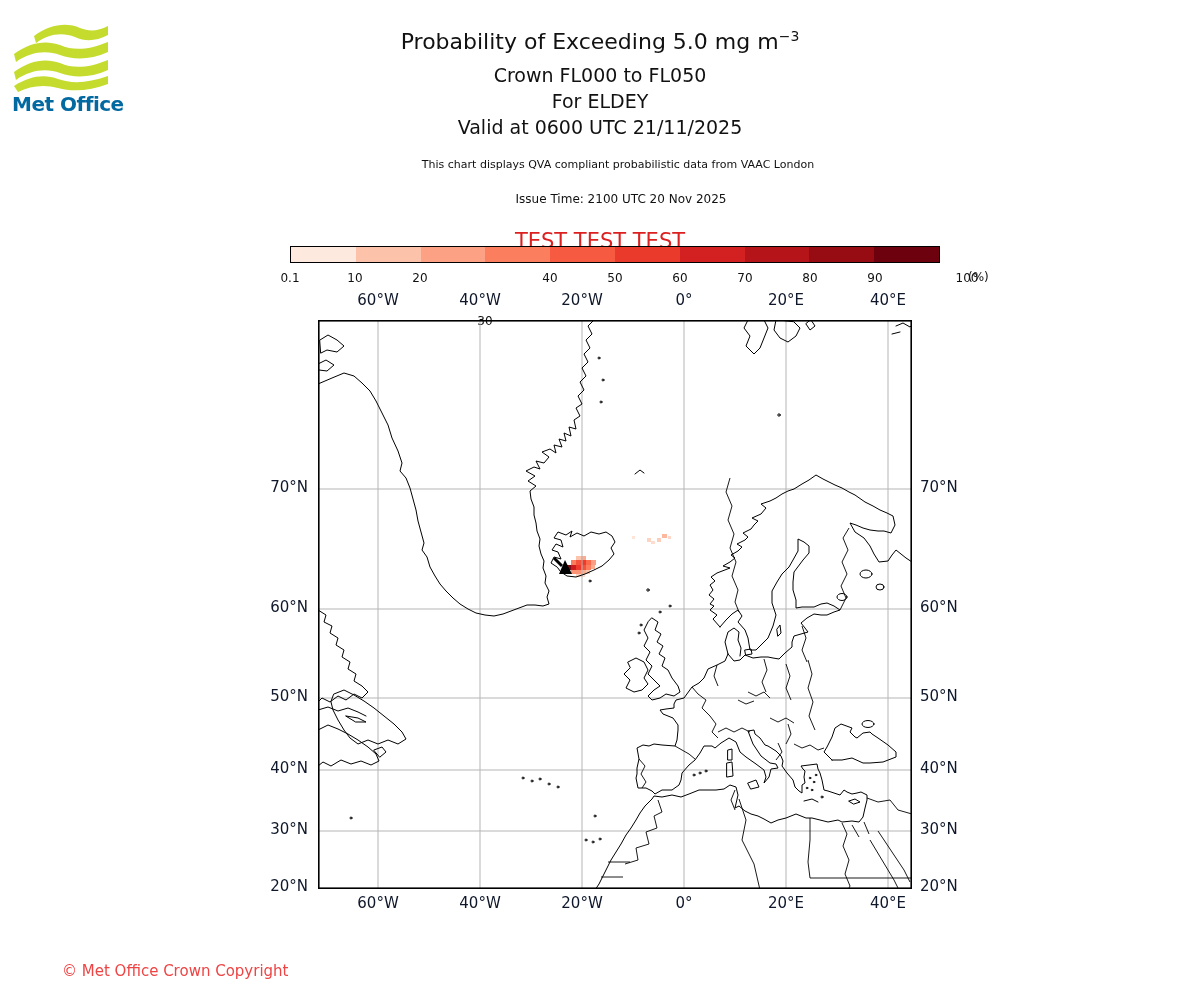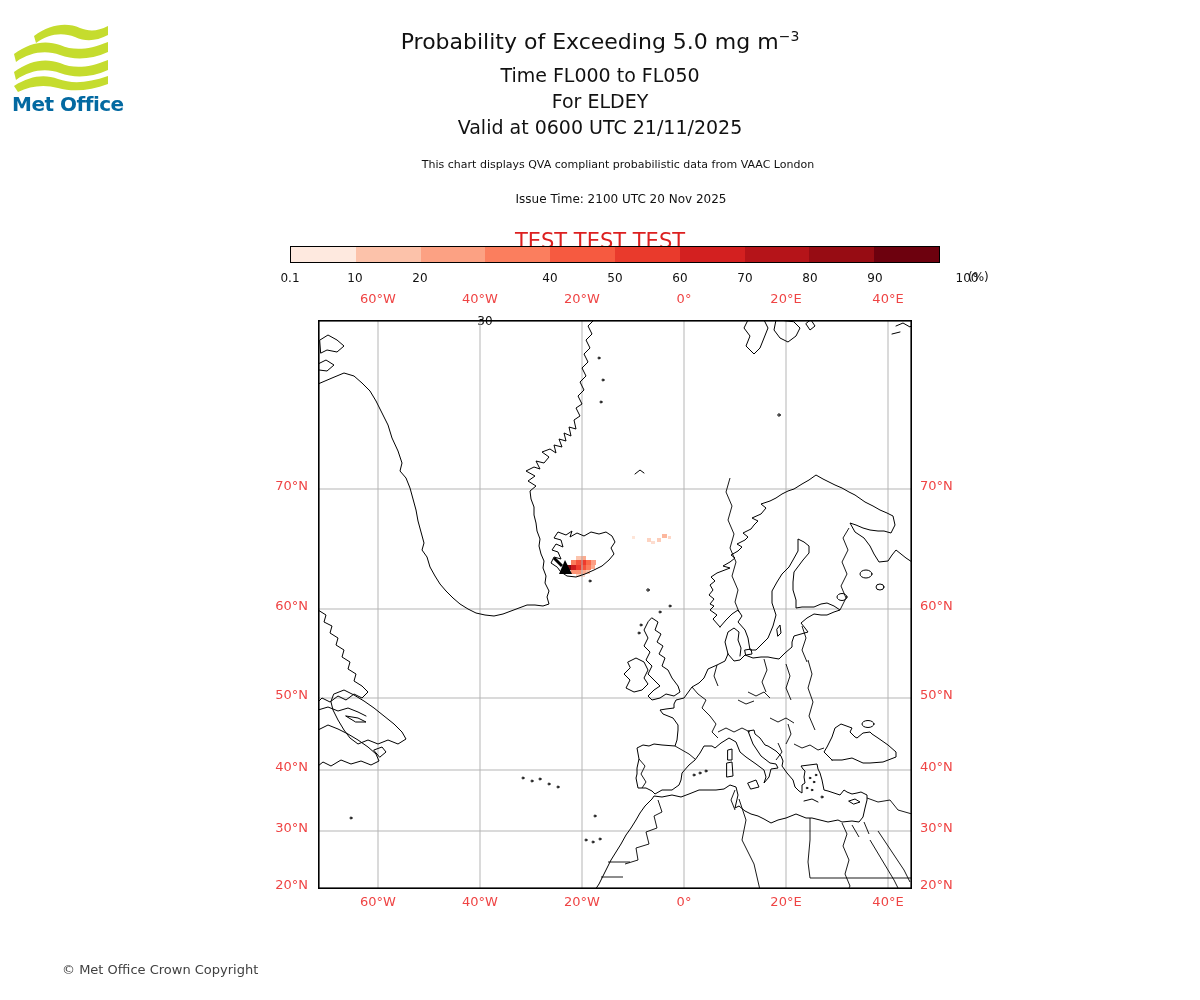--- a/index.html
+++ b/index.html
@@ -18,42 +18,42 @@
   #logo-text{position:absolute;left:0px;top:70px;font-size:20px;font-weight:700;color:#0369a1;letter-spacing:-0.5px;}
   
   #colorbar{position:absolute;left:290px;top:246px;width:650px;height:17px;
             border:1px solid #000;display:flex;box-sizing:border-box;}
   #colorbar .seg{flex:1 1 0;height:100%;}
   .cbtick{position:absolute;top:271px;font-size:12px;transform:translateX(-50%);white-space:nowrap;}
   #cbunit{position:absolute;left:968px;top:270px;font-size:12px;}
   
   #map-frame{position:absolute;left:318px;top:320px;width:594px;height:569px;}
   #map-svg{display:block;}
-  .maplabel{position:absolute;font-size:13px;color:#ef4444;white-space:nowrap;text-align:center;}
+  .maplabel{position:absolute;font-size:15px;color:#0f172a;white-space:nowrap;text-align:center;}
   .lon{transform:translateX(-50%);}
-  #copyright{position:absolute;left:62px;top:962px;font-size:13px;color:#404040;}
+  #copyright{position:absolute;left:62px;top:962px;font-size:15px;color:#ef4444;}
 </style>
 </head>
 <body>
 <div id="page">
 
   <div id="logo">
     <svg width="100" height="70" viewBox="0 0 100 70">
       <g id="logo-waves" fill="#c5dc2e">
         <path d="M22 14 C38 2 55 0 68 6 C78 10 86 9 96 4 L96 13 C84 19 74 20 63 15 C50 10 36 12 24 21 Z"></path>
         <path d="M2 32 C18 20 34 18 48 23 C62 29 76 28 96 20 L96 30 C78 38 62 38 48 33 C34 28 18 30 4 40 Z"></path>
         <path d="M2 50 C18 38 34 36 48 41 C62 47 76 46 96 38 L96 48 C78 56 62 56 48 51 C34 46 18 48 4 58 Z"></path>
         <path d="M2 64 C18 54 32 52 46 57 C60 62 76 61 96 54 L96 62 C78 69 60 70 46 66 C32 62 18 64 6 70 Z"></path>
       </g>
     </svg>
     <div id="logo-text">Met Office</div>
   </div>
 
   <div class="ctr" id="title"><span>Probability of Exceeding 5.0 mg m</span><sup>−3</sup></div>
-  <div class="ctr sub" id="sub1">Time FL000 to FL050</div>
+  <div class="ctr sub" id="sub1">Crown FL000 to FL050</div>
   <div class="ctr sub" id="sub2">For ELDEY</div>
   <div class="ctr sub" id="sub3">Valid at 0600 UTC 21/11/2025</div>
   <div class="ctr" id="qva">This chart displays QVA compliant probabilistic data from VAAC London</div>
   <div class="ctr" id="issue">Issue Time: 2100 UTC 20 Nov 2025</div>
   <div class="ctr" id="testbanner" style="color: rgb(220, 32, 32);">TEST TEST TEST</div>
 
   <div id="colorbar">
       <div class="seg" style="background: rgb(254, 233, 223);"></div>
       <div class="seg" style="background: rgb(252, 194, 170);"></div>
       <div class="seg" style="background: rgb(252, 161, 131);"></div>

